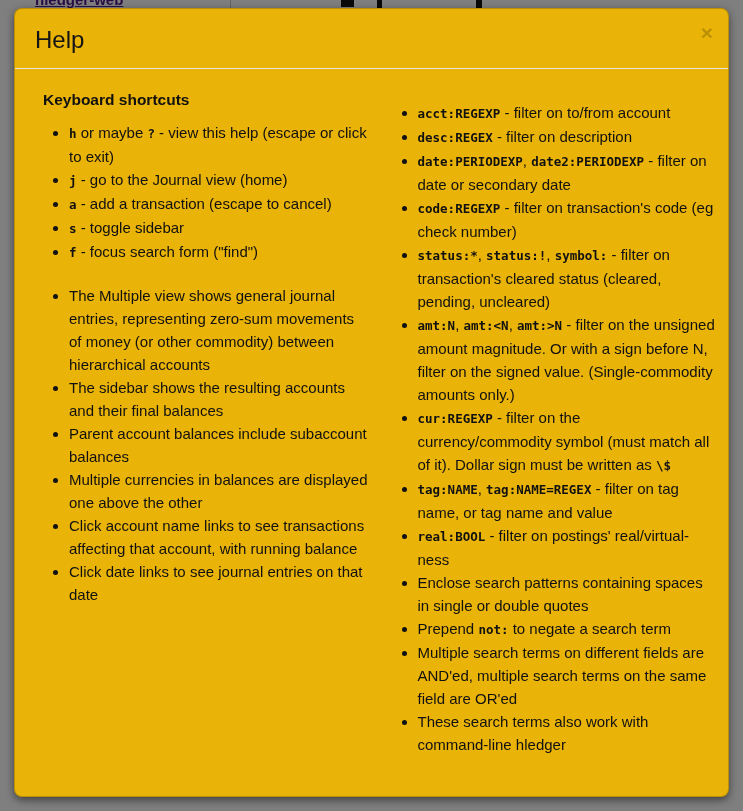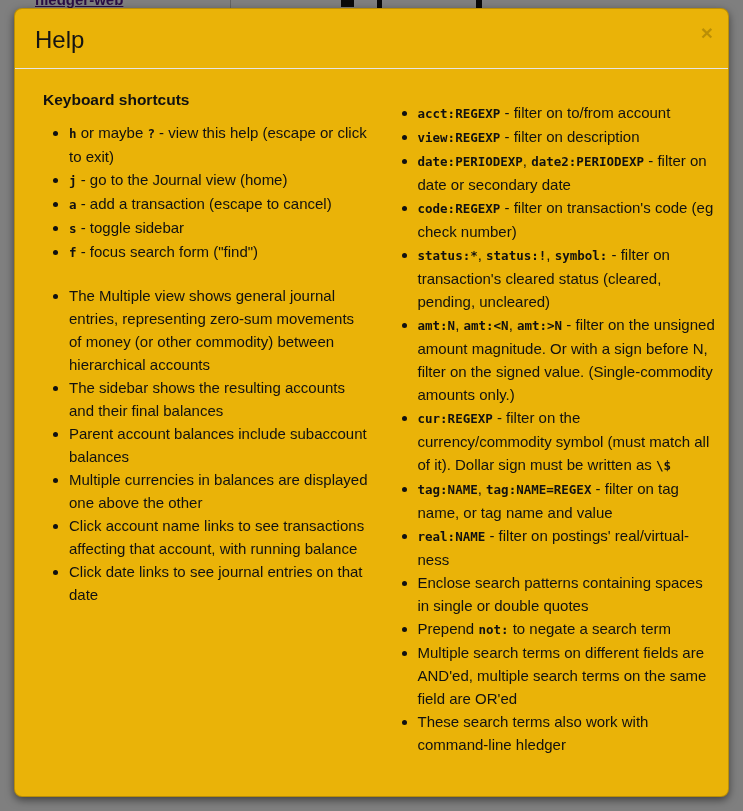--- a/index.html
+++ b/index.html
@@ -92,28 +92,28 @@
           <li>Parent account balances include subaccount balances</li>
           <li>Multiple currencies in balances are displayed one above the other</li>
           <li>Click account name links to see transactions affecting that account, with running balance</li>
           <li>Click date links to see journal entries on that date</li>
         </ul>
     </div>
 
     <div class="col col-right">
       <ul class="help-list">
           <li><code>acct:REGEXP</code> - filter on to/from account</li>
-          <li><code>view:REGEXP</code> - filter on description</li>
+          <li><code>desc:REGEX</code> - filter on description</li>
           <li><code>date:PERIODEXP</code>, <code>date2:PERIODEXP</code> - filter on date or secondary date</li>
           <li><code>code:REGEXP</code> - filter on transaction's code (eg check number)</li>
           <li><code>status:*</code>, <code>status:!</code>, <code>symbol:</code> - filter on transaction's cleared status (cleared, pending, uncleared)</li>
           <li><code>amt:N</code>, <code>amt:&lt;N</code>, <code>amt:&gt;N</code> - filter on the unsigned amount magnitude. Or with a sign before N, filter on the signed value. (Single-commodity amounts only.)</li>
           <li><code>cur:REGEXP</code> - filter on the currency/commodity symbol (must match all of it). Dollar sign must be written as <code>\$</code></li>
           <li><code>tag:NAME</code>, <code>tag:NAME=REGEX</code> - filter on tag name, or tag name and value</li>
-          <li><code>real:NAME</code> - filter on postings' real/virtual-ness</li>
+          <li><code>real:BOOL</code> - filter on postings' real/virtual-ness</li>
           <li>Enclose search patterns containing spaces in single or double quotes</li>
           <li>Prepend <code>not:</code> to negate a search term</li>
           <li>Multiple search terms on different fields are AND'ed, multiple search terms on the same field are OR'ed</li>
           <li>These search terms also work with command-line hledger</li>
         </ul>
     </div>
 
   </div>
 </div>
 

